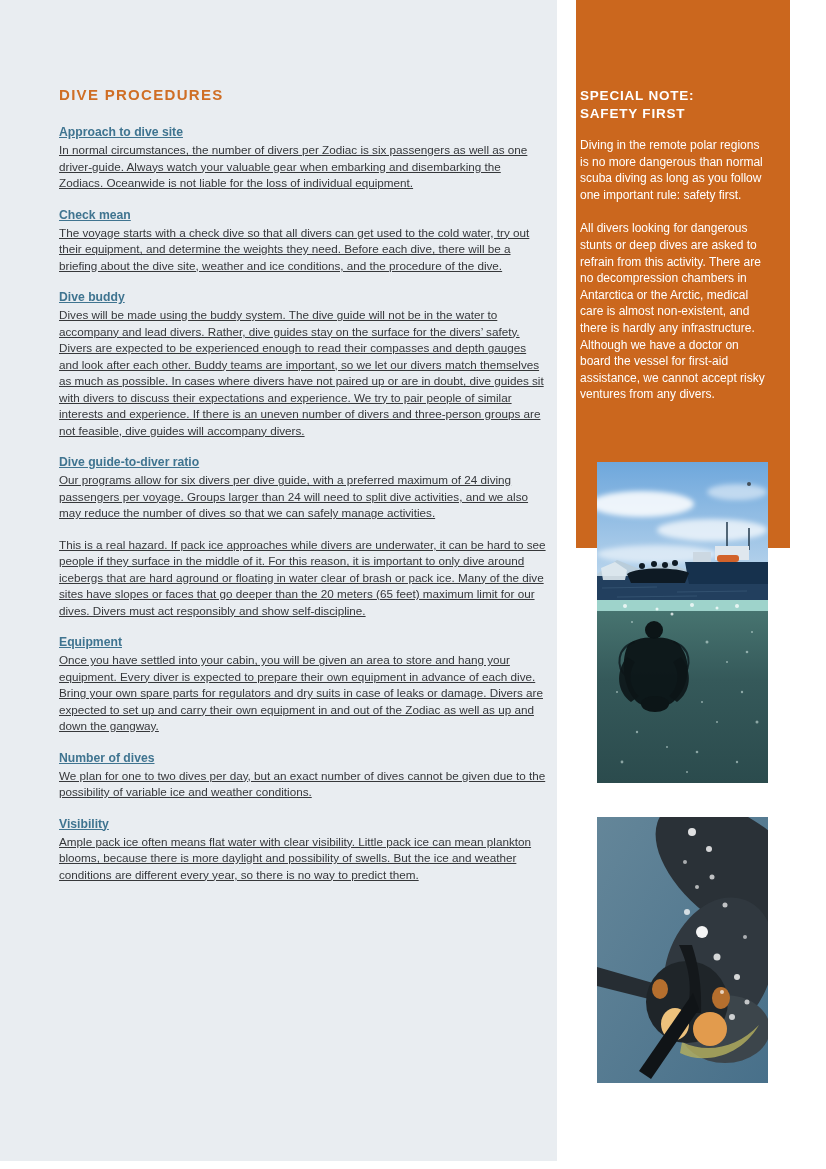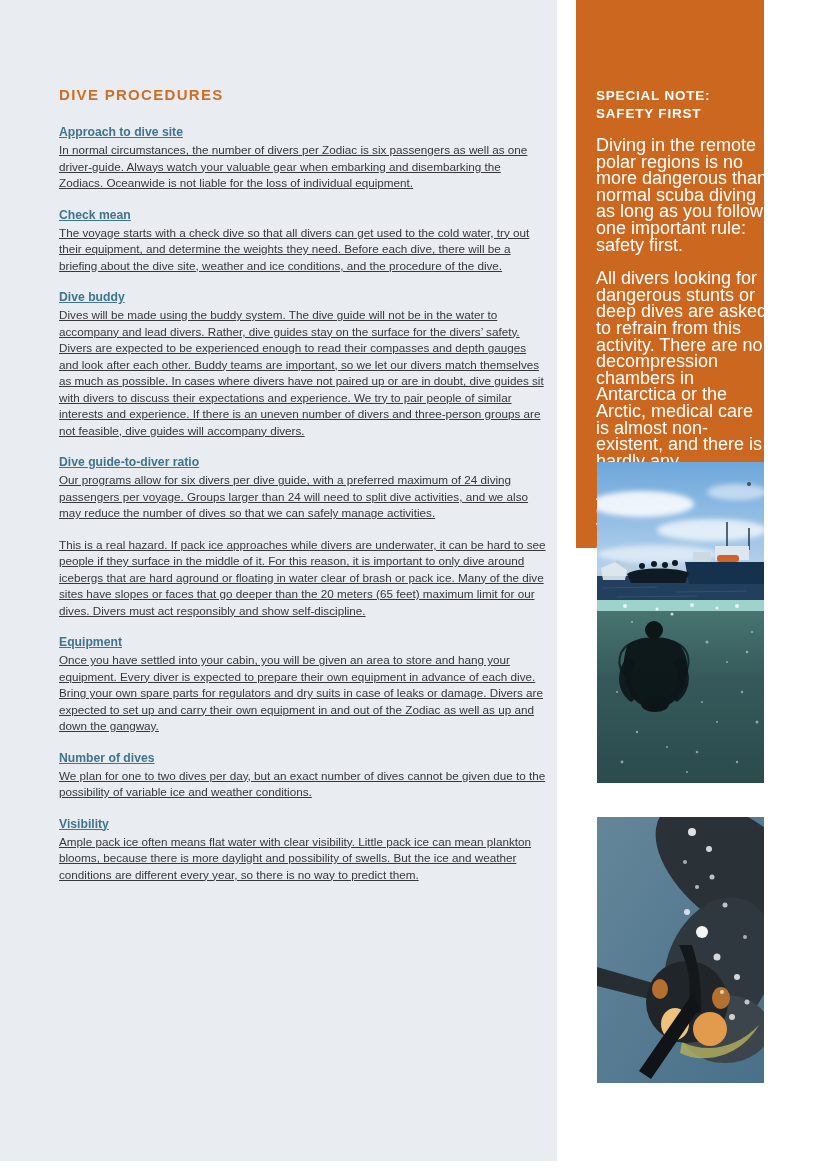--- a/index.html
+++ b/index.html
@@ -2,21 +2,21 @@
 <html><head>
 <meta charset="utf-8">
 <style>
   html,body{margin:0;padding:0;}
   body{
     width:826px;height:1169px;
     background:#ffffff;
     font-family:"Liberation Sans","DejaVu Sans",sans-serif;
     -webkit-font-smoothing:antialiased;
   }
-  .page{position:relative;width:764px;height:1169px;background:#ffffff;overflow:hidden;}
+  .page{position:relative;width:826px;height:1169px;background:#ffffff;overflow:hidden;}
 
   
   .content-bg{
     position:absolute;left:0;top:0;width:557px;height:1161px;
     background:#e9edf1;
   }
   .content{
     position:absolute;left:59px;top:86px;width:489px;
   }
   .page-title{
@@ -29,29 +29,29 @@
     margin:0 0 2px 0;line-height:16px;text-decoration:underline;
   }
   .section-body{
     font-size:11.7px;line-height:16.5px;color:#36383b;margin:0;text-decoration:underline;
   }
 
   
   .safety-panel{
     position:absolute;left:576px;top:0;width:214px;height:548px;
     background:#cb671e;box-sizing:border-box;
-    padding:87px 20px 0 20px;color:#ffffff;
+    padding:87px 20px 0 4px;color:#ffffff;
   }
   .safety-title{
     font-size:13.5px;font-weight:bold;letter-spacing:0.8px;
     line-height:18px;margin:0 0 14px 0;
   }
   .safety-title span{display:block;}
   .safety-paragraph{
-    font-size:18px;line-height:16.6px;margin:0 0 17px 0;color:#ffffff;
+    font-size:12px;line-height:16.6px;margin:0 0 17px 0;color:#ffffff;
   }
 
   
   .photo{position:absolute;margin:0;padding:0;overflow:hidden;}
   .photo svg{display:block;width:100%;height:100%;}
   .photo-1{left:597px;top:462px;width:171px;height:321px;}
   .photo-2{left:597px;top:817px;width:171px;height:266px;}
 </style>
 </head>
 <body>

